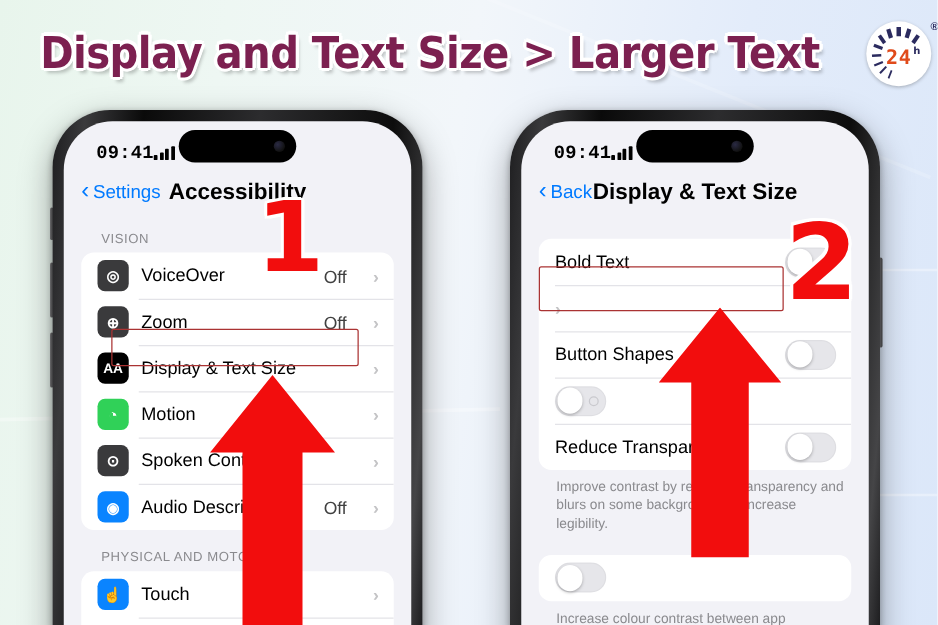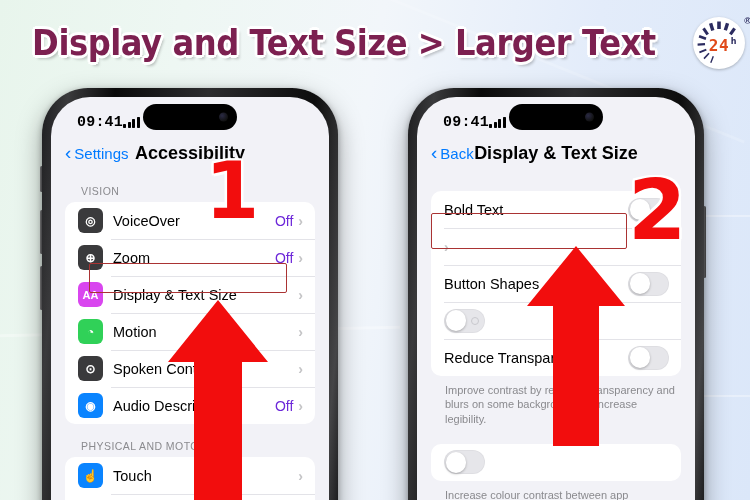--- a/index.html
+++ b/index.html
@@ -116,21 +116,21 @@
   .row + .row::before {
     content:""; position:absolute; left:46px; right:0; top:0; height:1px; background:#e3e3e8;
   }
   .row.norow + .row.norow::before { left:13px; }
   .ic {
     width:25px; height:25px; border-radius:6px; flex:0 0 25px; margin-right:10px;
     display:flex; align-items:center; justify-content:center;
     font-size:12px; font-weight:bold; color:#fff; overflow:hidden;
   }
   .row-label { flex:1; font-size:14.5px; color:#000; }
-  .row-val { font-size:14px; color:#6d28d9; margin-right:5px; }
+  .row-val { font-size:14px; color:#404040; margin-right:21px; }
   .chev-r { color:#c4c4c6; font-size:14px; font-weight:600; }
   .footnote {
     font-size:11px; color:#8a8a8e; line-height:1.3;
     padding:7px 20px 0 28px;
   }
 
   
   .toggle {
     width:41px; height:24px; border-radius:13px; background:#e6e6ea;
     position:relative; flex:0 0 41px; box-shadow:inset 0 0 0 1px rgba(0,0,0,.03);
@@ -244,21 +244,21 @@
           </div>
           <div class="row">
             <span class="ic" style="background:#3a3a3c">
                 <span>⊕</span>
               </span>
             <span class="row-label">Zoom</span>
             <span class="row-val">Off</span>
             <span class="chev-r">›</span>
           </div>
           <div class="row">
-            <span class="ic" style="background:#d946ef;font-size:11px">
+            <span class="ic" style="background:#000000;font-size:11px">
                 <span>AA</span>
               </span>
             <span class="row-label">Display &amp; Text Size</span>
             <span class="row-val"></span>
             <span class="chev-r">›</span>
           </div>
           <div class="row">
             <span class="ic" style="background:#30d158">
                 <span>◔</span>
               </span>

